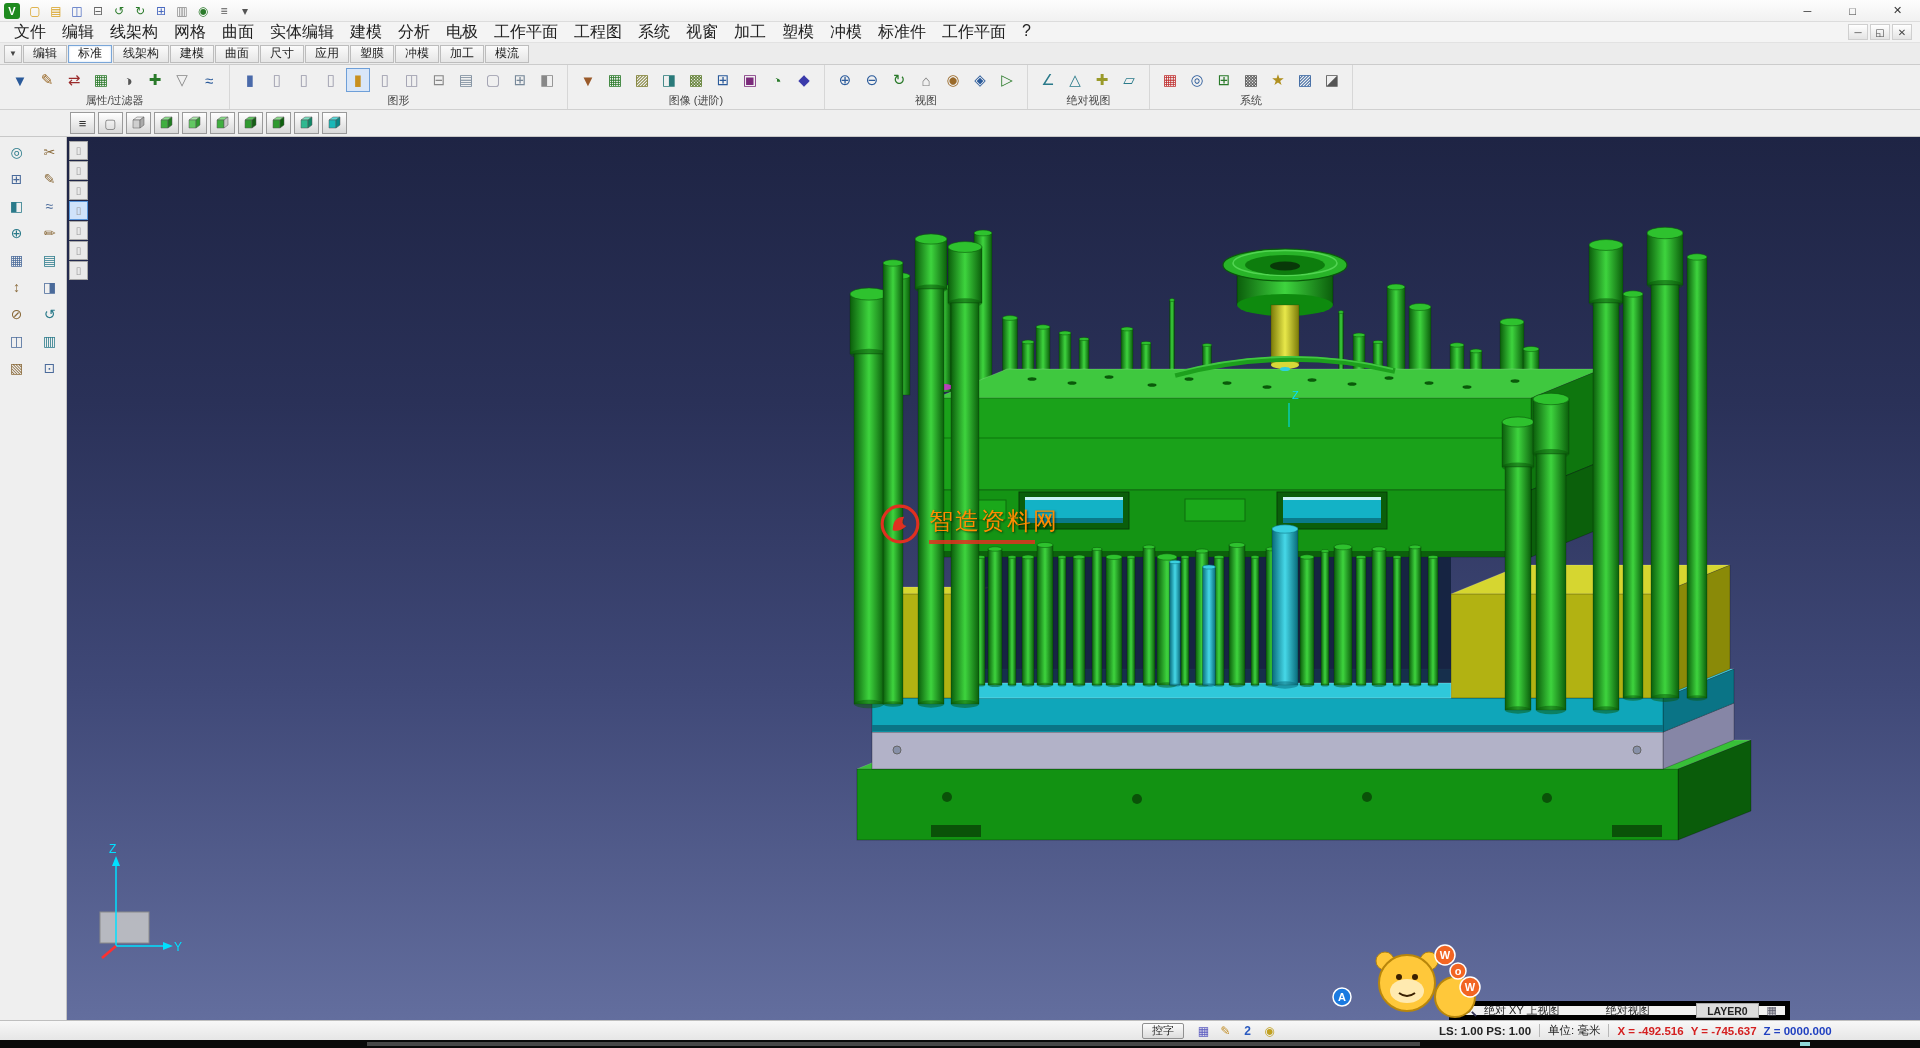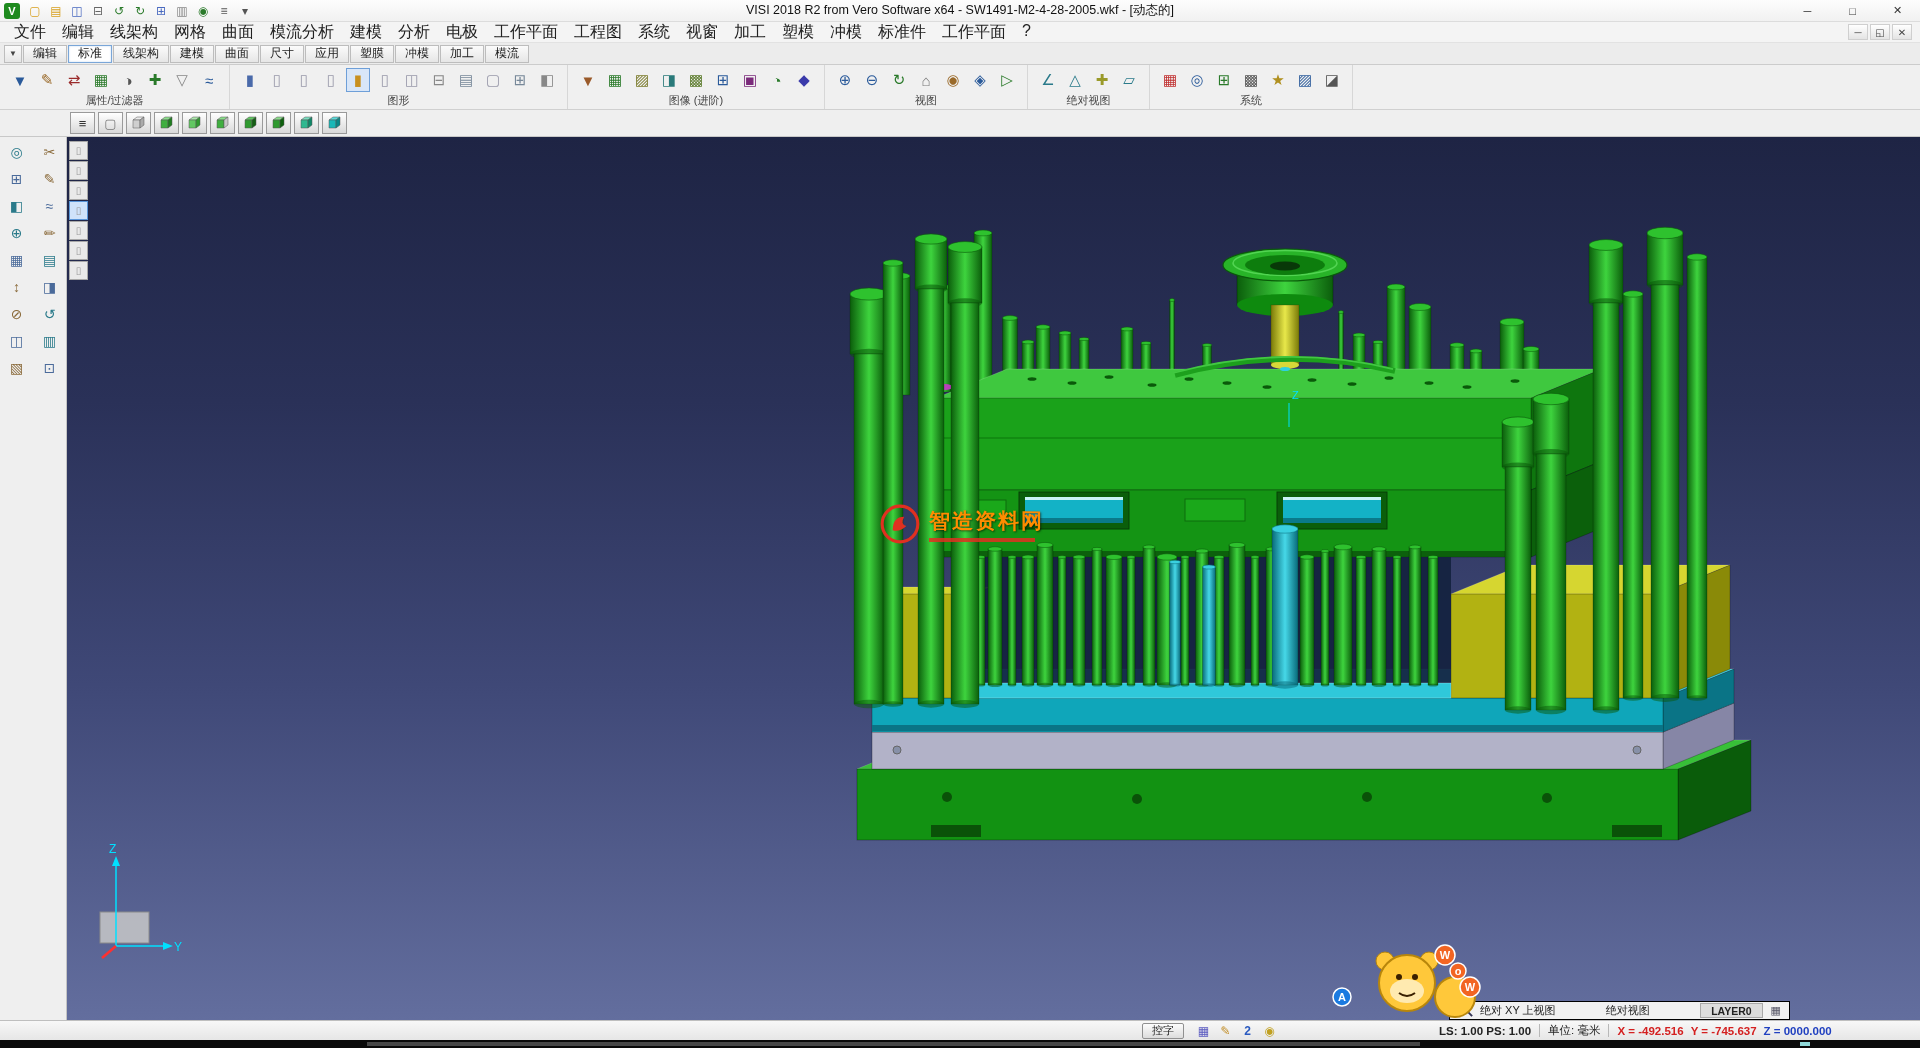--- a/index.html
+++ b/index.html
@@ -44,27 +44,27 @@
   .workspace{position:absolute;top:137px;left:0;right:0;bottom:28px;display:flex}
   .left-panel{width:67px;background:#efefef;border-right:1px solid #c4c4c4;padding-top:4px;display:grid;grid-template-columns:repeat(2,1fr);gap:5px 0;align-content:start;justify-items:center}
   .lbtn{width:26px;height:22px;display:flex;align-items:center;justify-content:center;font-size:14px}
   .viewport{position:relative;flex:1;background:linear-gradient(180deg,#1e2444 0%,#2a3158 30%,#3f4877 62%,#636e9e 100%);overflow:hidden}
   #scene{position:absolute;inset:0;width:100%;height:100%}
   .mini-col{position:absolute;left:2px;top:4px;display:flex;flex-direction:column;gap:1px}
   .mbtn{width:19px;height:19px;background:#e9e9e9;border:1px solid #a8a8a8;display:flex;align-items:center;justify-content:center;font-size:10px;color:#999}
   .mbtn.active{background:#cfe3fa;border-color:#5a96d8}
 
   .watermark{position:absolute;left:812px;top:366px;display:flex;align-items:center;gap:8px;z-index:5}
-  .wm-text{color:#ff8c00;font-size:21px;font-weight:bold;letter-spacing:2px;text-shadow:1px 1px 2px rgba(0,0,0,.55);white-space:nowrap}
+  .wm-text{color:#ff8c00;font-size:24px;font-weight:normal;letter-spacing:2px;text-shadow:1px 1px 2px rgba(0,0,0,.55);white-space:nowrap}
   .wm-sub{height:4px;width:106px;background:#e03020;margin-top:3px;opacity:.85}
 
   #triad{position:absolute;left:0px;top:700px}
 
   
-  .minibar{position:absolute;right:130px;bottom:28px;width:341px;height:19px;background:#f1f1f1;border:1px solid #000000;display:flex;align-items:center;font-size:11px;padding:0 8px;gap:8px;z-index:25}
+  .minibar{position:absolute;right:130px;bottom:28px;width:341px;height:19px;background:#f1f1f1;border:5px solid #000000;display:flex;align-items:center;font-size:11px;padding:0 8px;gap:8px;z-index:25}
   .mb-sp{flex:1}
   .mag{position:relative;width:14px;height:14px}
   .mag-circle{position:absolute;left:1px;top:1px;width:8px;height:8px;border:2px solid #335;border-radius:50%}
   .mag-handle{position:absolute;left:9px;top:9px;width:6px;height:2px;background:#335;transform:rotate(45deg)}
   .layer-box{background:#dcdcdc;border:1px solid #a8a8a8;padding:0 10px;height:15px;display:flex;align-items:center;font-weight:bold;font-size:10.5px}
   .mb-grid{font-size:11px;color:#556}
 
   .statusbar{position:absolute;left:0;right:0;bottom:8px;height:20px;background:linear-gradient(#f8f8f8,#e6e6e6);border-top:1px solid #bfbfbf;display:flex;align-items:center;font-size:11.5px;z-index:20}
   .snap-btn{margin-left:1142px;height:16px;padding:0 9px;border:1px solid #909090;border-radius:2px;background:linear-gradient(#fdfdfd,#dcdcdc);display:flex;align-items:center;font-size:11px}
   #status-icons{display:flex;gap:3px;margin-left:10px}
@@ -92,36 +92,35 @@
       <div class="qabtn" style="color: rgb(74, 106, 192);">◫</div>
       <div class="qabtn" style="color: rgb(102, 102, 102);">⊟</div>
       <div class="qabtn" style="color: rgb(42, 122, 42);">↺</div>
       <div class="qabtn" style="color: rgb(42, 122, 42);">↻</div>
       <div class="qabtn" style="color: rgb(74, 106, 192);">⊞</div>
       <div class="qabtn" style="color: rgb(136, 136, 136);">▥</div>
       <div class="qabtn" style="color: rgb(42, 122, 42);">◉</div>
       <div class="qabtn" style="color: rgb(85, 85, 85);">≡</div>
       <div class="qabtn" style="color: rgb(85, 85, 85);">▾</div>
     </div>
-  <div class="title-text">VISI 2018 R2 from Vero Software x64 - SW1491-M2-4-28-2005.wkf - [动态的]</div>
   <div class="win-controls">
     <div class="wbtn">─</div>
     <div class="wbtn">□</div>
     <div class="wbtn">✕</div>
   </div>
 </div>
 
 <div class="menubar">
   <div class="menu-items" id="menu-items">
       <div class="menu-item">文件</div>
       <div class="menu-item">编辑</div>
       <div class="menu-item">线架构</div>
       <div class="menu-item">网格</div>
       <div class="menu-item">曲面</div>
-      <div class="menu-item">模流分析</div>
+      <div class="menu-item">实体编辑</div>
       <div class="menu-item">建模</div>
       <div class="menu-item">分析</div>
       <div class="menu-item">电极</div>
       <div class="menu-item">工作平面</div>
       <div class="menu-item">工程图</div>
       <div class="menu-item">系统</div>
       <div class="menu-item">视窗</div>
       <div class="menu-item">加工</div>
       <div class="menu-item">塑模</div>
       <div class="menu-item">冲模</div>

